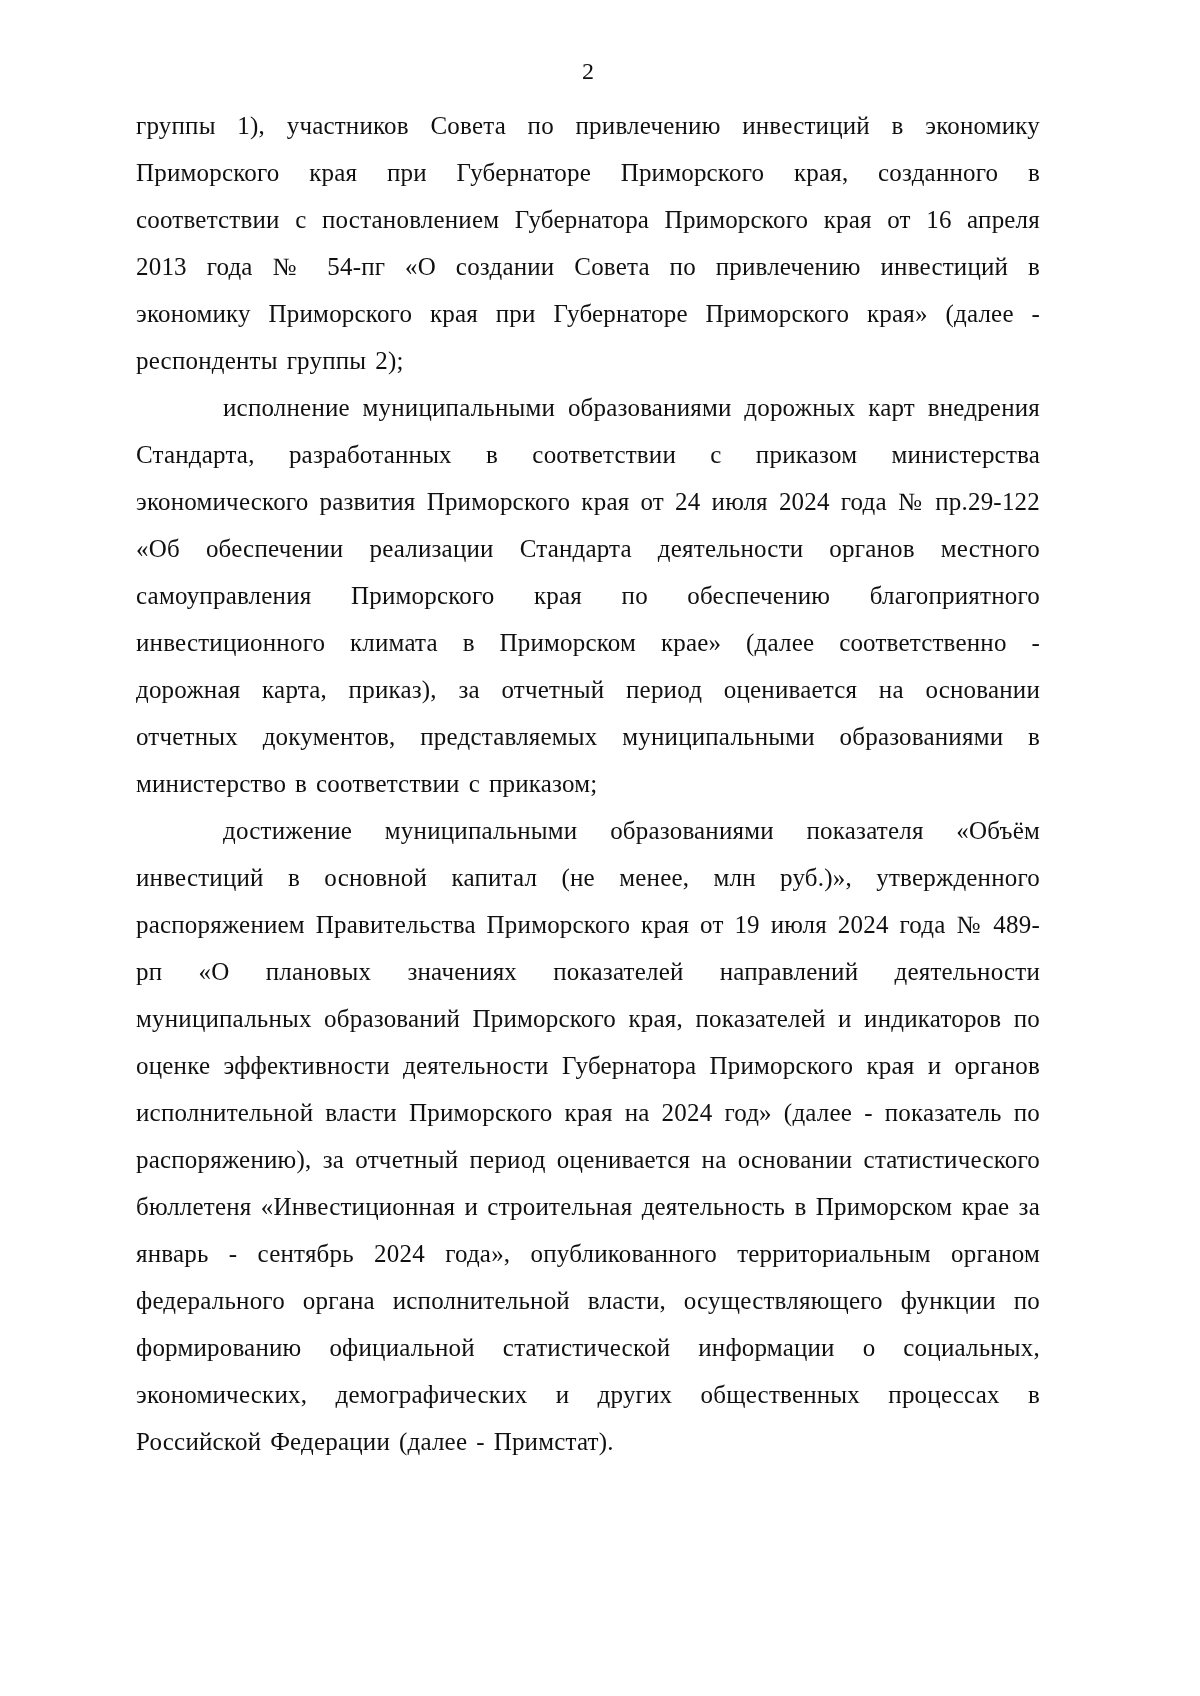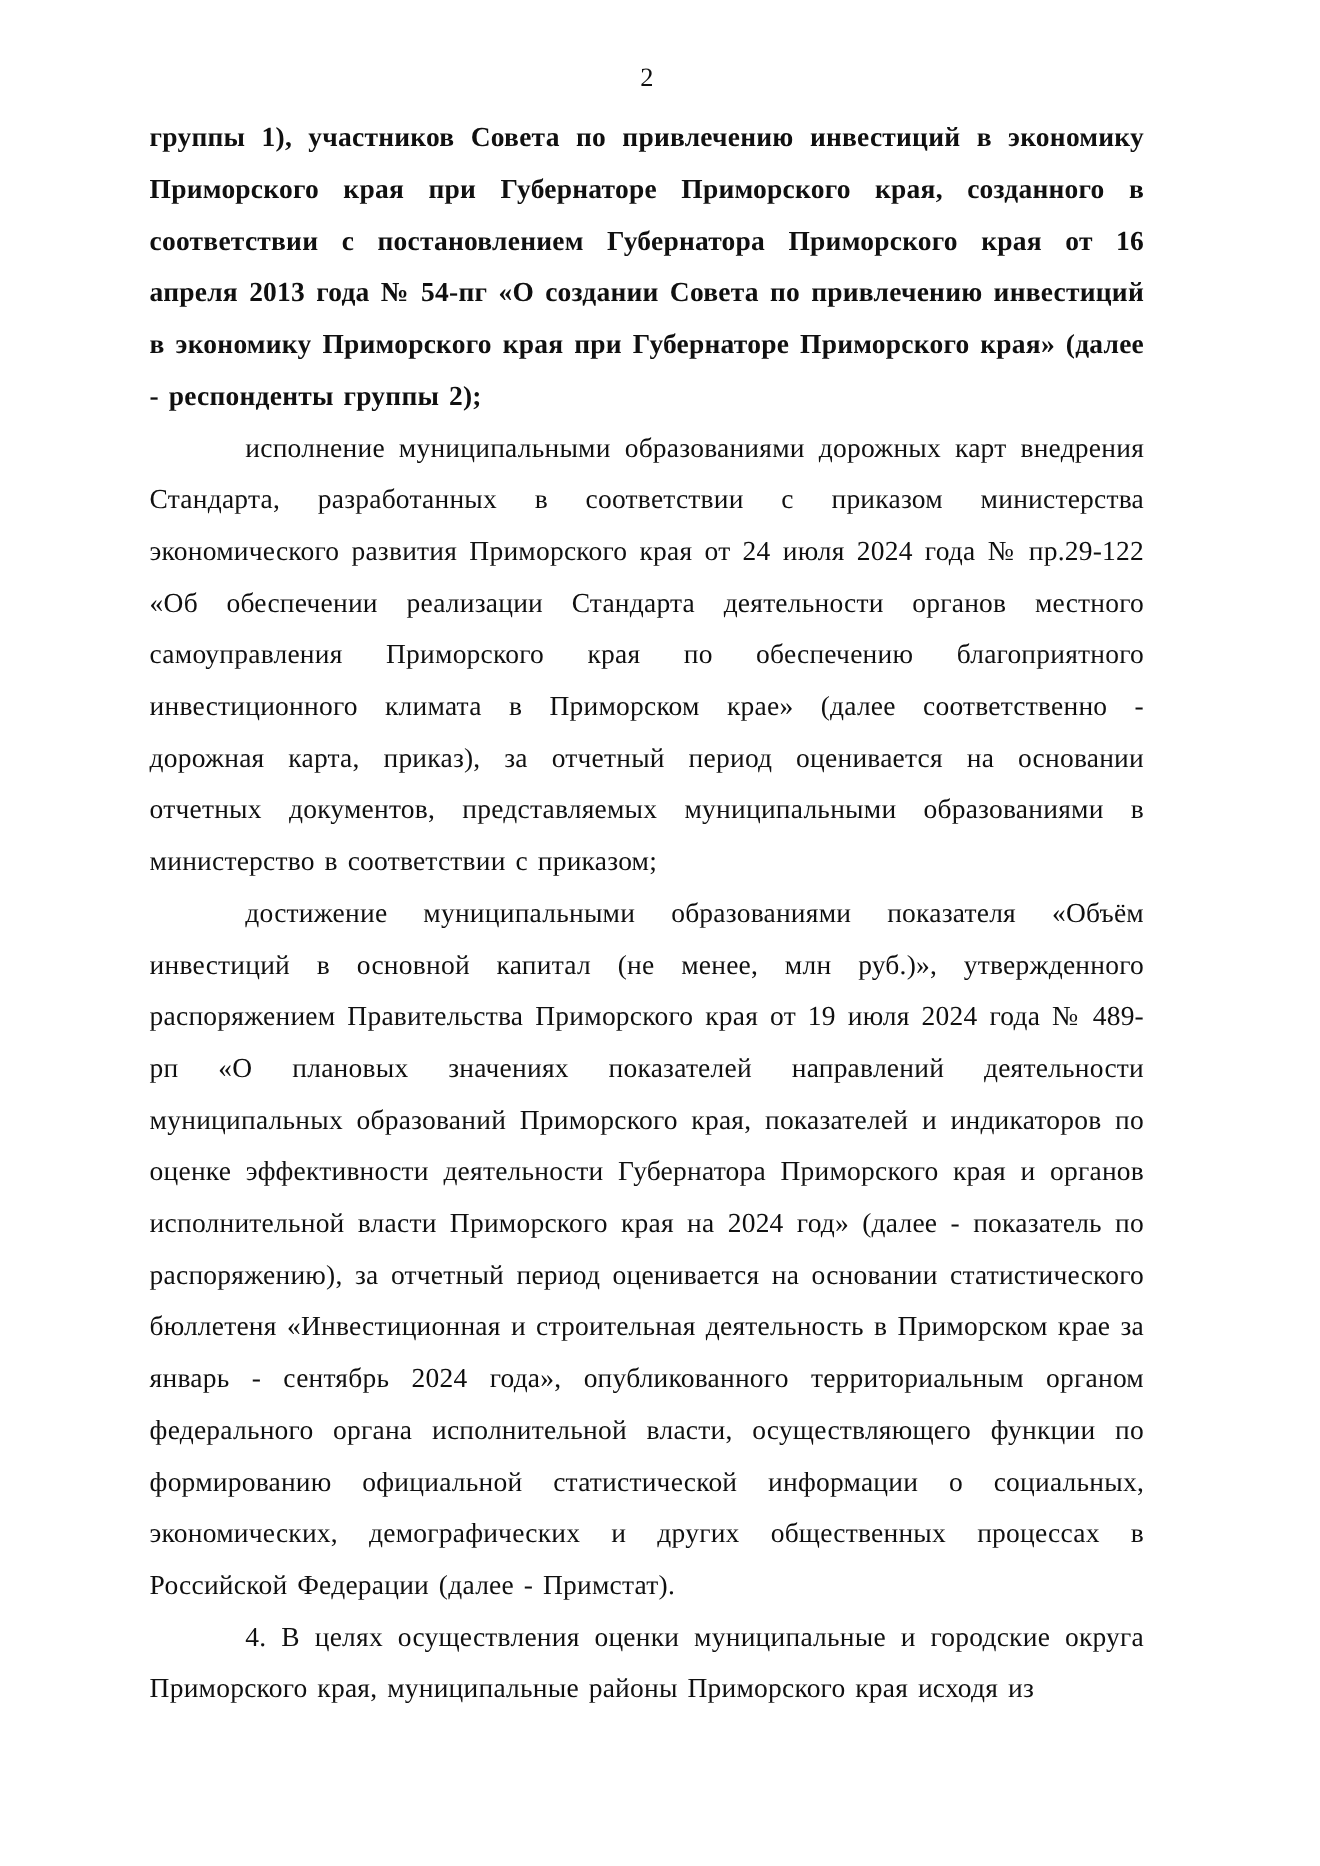--- a/index.html
+++ b/index.html
@@ -40,28 +40,26 @@
     text-justify: inter-word;
     letter-spacing: 0.2px;
     word-spacing: 2.5px;
   }
   .content p.para.indent {
     text-indent: 87px;
     font-family: Liberation Serif, serif;
   }
   .content p.para.no-indent {
     text-indent: 0;
-    font-weight: bold;
   }
 </style>
 </head>
 <body>
 
 <div class="page">
   <div class="page-number">2</div>
 
   <div class="content">
     <p class="para no-indent">группы 1), участников Совета по привлечению инвестиций в экономику Приморского края при Губернаторе Приморского края, созданного в соответствии с постановлением Губернатора Приморского края от 16 апреля 2013 года № 54-пг «О создании Совета по привлечению инвестиций в экономику Приморского края при Губернаторе Приморского края» (далее - респонденты группы 2);</p>
     <p class="para indent">исполнение муниципальными образованиями дорожных карт внедрения Стандарта, разработанных в соответствии с приказом министерства экономического развития Приморского края от 24 июля 2024 года № пр.29-122 «Об обеспечении реализации Стандарта деятельности органов местного самоуправления Приморского края по обеспечению благоприятного инвестиционного климата в Приморском крае» (далее соответственно - дорожная карта, приказ), за отчетный период оценивается на основании отчетных документов, представляемых муниципальными образованиями в министерство в соответствии с приказом;</p>
     <p class="para indent">достижение муниципальными образованиями показателя «Объём инвестиций в основной капитал (не менее, млн руб.)», утвержденного распоряжением Правительства Приморского края от 19 июля 2024 года № 489-рп «О плановых значениях показателей направлений деятельности муниципальных образований Приморского края, показателей и индикаторов по оценке эффективности деятельности Губернатора Приморского края и органов исполнительной власти Приморского края на 2024 год» (далее - показатель по распоряжению), за отчетный период оценивается на основании статистического бюллетеня «Инвестиционная и строительная деятельность в Приморском крае за январь - сентябрь 2024 года», опубликованного территориальным органом федерального органа исполнительной власти, осуществляющего функции по формированию официальной статистической информации о социальных, экономических, демографических и других общественных процессах в Российской Федерации (далее - Примстат).</p>
-    <p class="para indent">4. В целях осуществления оценки муниципальные и городские округа Приморского края, муниципальные районы Приморского края исходя из</p>
   </div>
 </div>
 
 </body></html>

